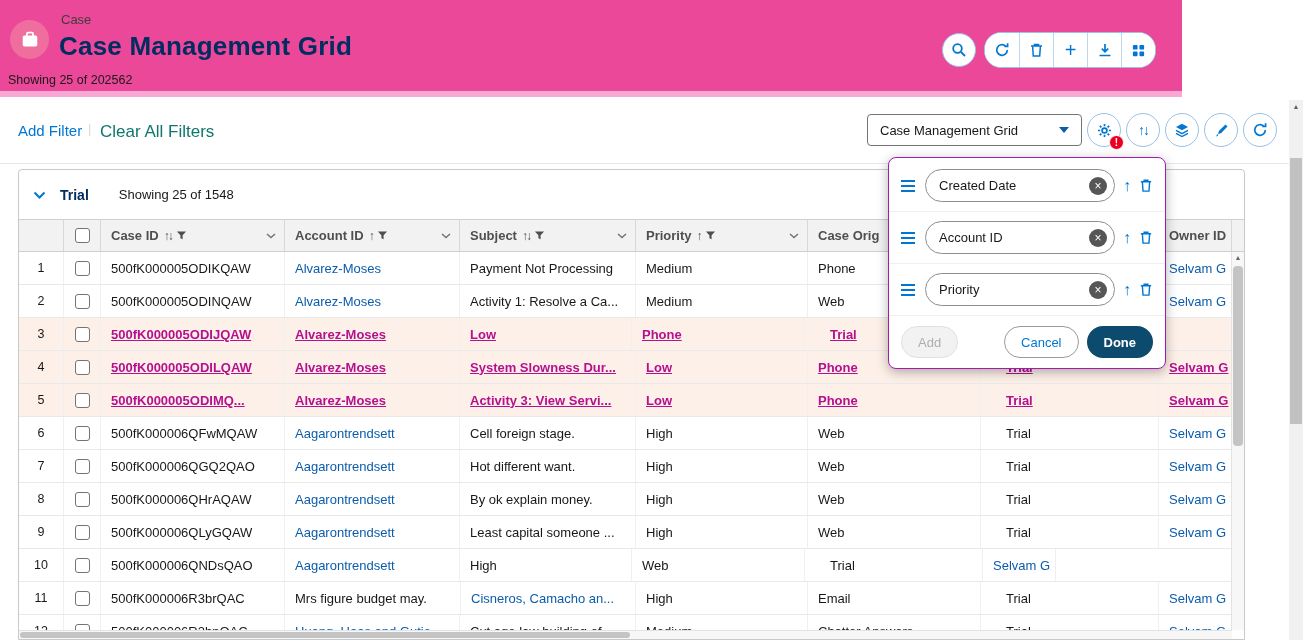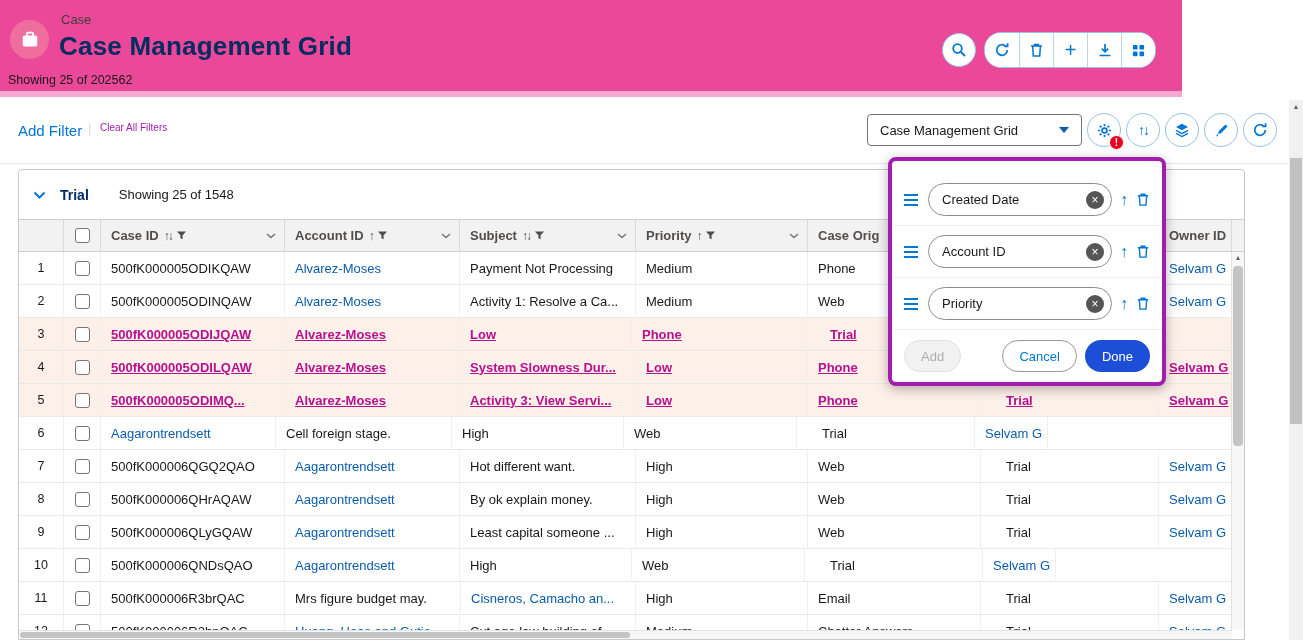--- a/index.html
+++ b/index.html
@@ -17,21 +17,21 @@
   .circle-btn{width:34px;height:34px;border:1px solid #9cc1e7;background:#fff;border-radius:50%;color:#0176d3;display:flex;align-items:center;justify-content:center;cursor:pointer}
   .btn-group{display:flex;border:1px solid #9cc1e7;border-radius:17px;overflow:hidden;background:#fff}
   .btn-group .grp-btn{width:34px;height:34px;display:flex;align-items:center;justify-content:center;color:#0176d3;background:#fff;border-left:1px solid #bcd6ef;cursor:pointer}
   .btn-group .grp-btn:first-child{border-left:none}
   .plus-glyph{font-size:20px;font-weight:400;line-height:1}
 
   
   .filter-bar{position:absolute;left:0;top:97px;width:1289px;height:67px;border-bottom:1px solid #e8e8e8;background:#fff}
   .add-filter{position:absolute;left:18px;top:25px;color:#0176d3;font-size:15px;cursor:pointer}
   .filter-sep{position:absolute;left:88px;top:24px;color:#d8d8d8}
-  .clear-filters{position:absolute;left:100px;top:25px;color:#a21caf;font-size:10px}
+  .clear-filters{position:absolute;left:100px;top:25px;color:#0f766e;font-size:17px}
   .filter-right{position:absolute;right:12px;top:16px;display:flex;align-items:center;gap:5px}
   .view-select{width:215px;height:32px;border:1px solid #747474;border-radius:4px;background:#fff;display:flex;align-items:center;padding:0 12px;cursor:pointer}
   .view-select-label{flex:1;font-size:13px;color:#181818;white-space:nowrap;overflow:hidden}
   .caret-down{width:0;height:0;border-left:5px solid transparent;border-right:5px solid transparent;border-top:6px solid #0b5cab}
   .gear-wrap{position:relative}
   .badge{position:absolute;right:-3px;bottom:-3px;width:15px;height:15px;border-radius:50%;background:#ea001e;color:#fff;font-size:10px;font-weight:700;display:flex;align-items:center;justify-content:center;border:1.5px solid #fff}
   .sort-glyph{font-size:14px;font-weight:700;letter-spacing:-2px}
 
   
   .group-box{position:absolute;left:18px;top:169px;width:1227px;height:471px;border:1px solid #c9c9c9;border-radius:4px 4px 0 0;background:#fff;overflow:hidden}
@@ -64,34 +64,34 @@
   .tr.highlight .link{color:#b5108f;font-weight:700;text-decoration:underline}
 
   
   .tbl-vscroll{position:absolute;right:0;top:82px;bottom:9px;width:13px;background:#f7f7f7;border-left:1px solid #e3e3e3}
   .tbl-vscroll .arrow{position:absolute;top:2px;left:0;width:12px;text-align:center;font-size:7px;color:#666}
   .tbl-vthumb{position:absolute;top:14px;left:1px;width:10px;height:180px;background:#c4c4c4;border-radius:4px;cursor:pointer}
   .tbl-hscroll{position:absolute;left:0;bottom:0;height:9px;width:1213px;background:#f7f7f7;border-top:1px solid #e3e3e3}
   .tbl-hthumb{position:absolute;left:1px;top:1px;height:6px;width:610px;background:#c4c4c4;border-radius:3px;cursor:pointer}
 
   
-  .sort-popup{position:absolute;left:888px;top:157px;width:278px;background:#fff;border:4px solid #a21caf;border-radius:8px;box-shadow:0 3px 12px rgba(0,0,0,.3);z-index:50;padding-top:13px}
+  .sort-popup{position:absolute;left:888px;top:157px;width:278px;background:#fff;border:1px solid #a21caf;border-radius:8px;box-shadow:0 3px 12px rgba(0,0,0,.3);z-index:50;padding-top:2px}
   .sort-row{height:52px;display:flex;align-items:center;padding:0 12px;gap:8px;border-bottom:1px solid #efefef}
   .drag-handle{width:14px;height:2px;background:#0176d3;box-shadow:0 -5px 0 #0176d3,0 5px 0 #0176d3;margin-right:2px;flex:none;cursor:grab}
   .pill{flex:1;height:33px;border:1px solid #8e8e8e;border-radius:17px;display:flex;align-items:center;padding:0 7px 0 13px;overflow:hidden}
   .pill-text{flex:1;font-size:13px;color:#181818;white-space:nowrap;overflow:hidden}
   .clear-btn{width:18px;height:18px;border-radius:50%;background:#565656;color:#fff;font-size:12px;line-height:1;display:flex;align-items:center;justify-content:center;cursor:pointer;flex:none}
   .up-btn{color:#0176d3;font-size:16px;font-weight:700;cursor:pointer;flex:none}
   .trash-btn{color:#0176d3;display:flex;cursor:pointer;flex:none}
   .popup-footer{height:52px;display:flex;align-items:center;padding:0 12px;gap:8px}
   .p-btn{height:32px;border-radius:16px;display:flex;align-items:center;padding:0 16px;font-size:13px;cursor:pointer;border:1px solid transparent}
   .btn-add{background:#f3f2f2;color:#aeaeae;border-color:#e2e0e0}
   .footer-spacer{flex:1}
   .btn-cancel{background:#fff;color:#0176d3;border-color:#9a9a9a}
-  .btn-done{background:#1d4ed8;color:#fff;font-weight:400}
+  .btn-done{background:#0c4a6e;color:#fff;font-weight:700}
 
   
   .page-scrollbar{position:absolute;right:0;top:100px;width:14px;height:540px;background:#f1f1f1}
   .page-scrollbar .arrow{position:absolute;top:3px;left:0;width:14px;text-align:center;font-size:7px;color:#606060}
   .page-thumb{position:absolute;top:58px;left:1px;width:12px;height:266px;background:#c1c1c1;cursor:pointer}
 </style>
 </head>
 <body>
 
 <div class="app-header">
@@ -360,20 +360,21 @@
         <div class="td c-owner">
           <a class="link">Selvam G</a>
         </div>
       </div>
 
       <div class="tr">
         <div class="td c-num">6</div>
         <div class="td c-check">
           <span class="checkbox"></span>
         </div>
+        <div class="td c-caseid">500fK000006QFwMQAW</div>
         <div class="td c-account">
           <a class="link">Aagarontrendsett</a>
         </div>
         <div class="td c-subject">Cell foreign stage.</div>
         <div class="td c-priority">High</div>
         <div class="td c-origin">Web</div>
         <div class="td c-type">Trial</div>
         <div class="td c-owner">
           <a class="link">Selvam G</a>
         </div>

